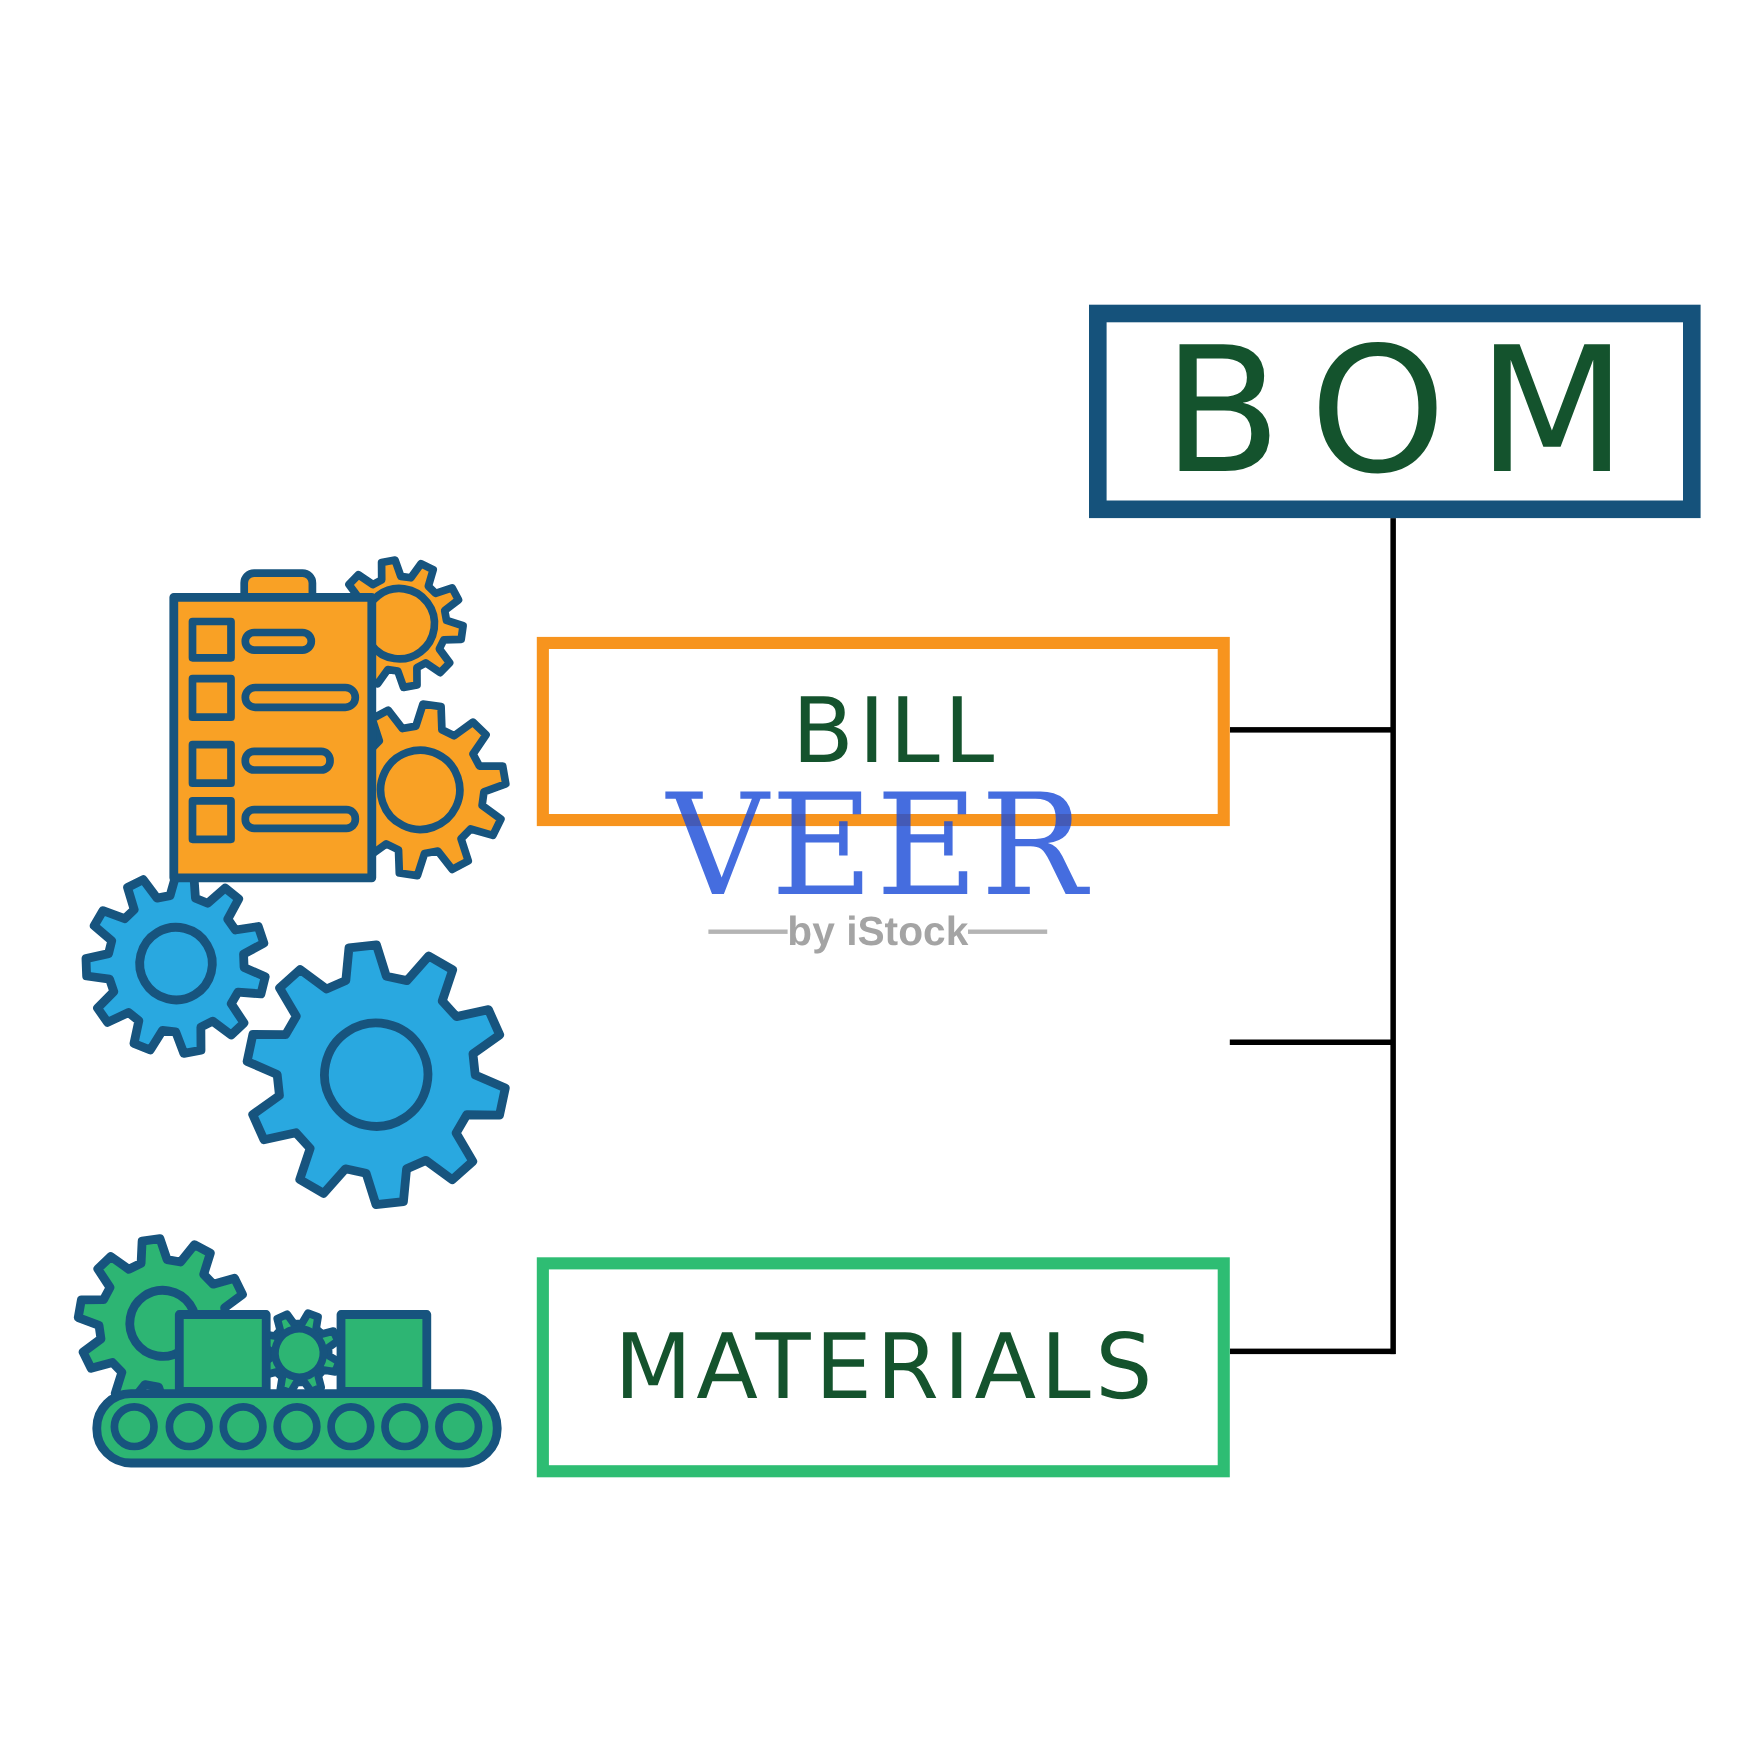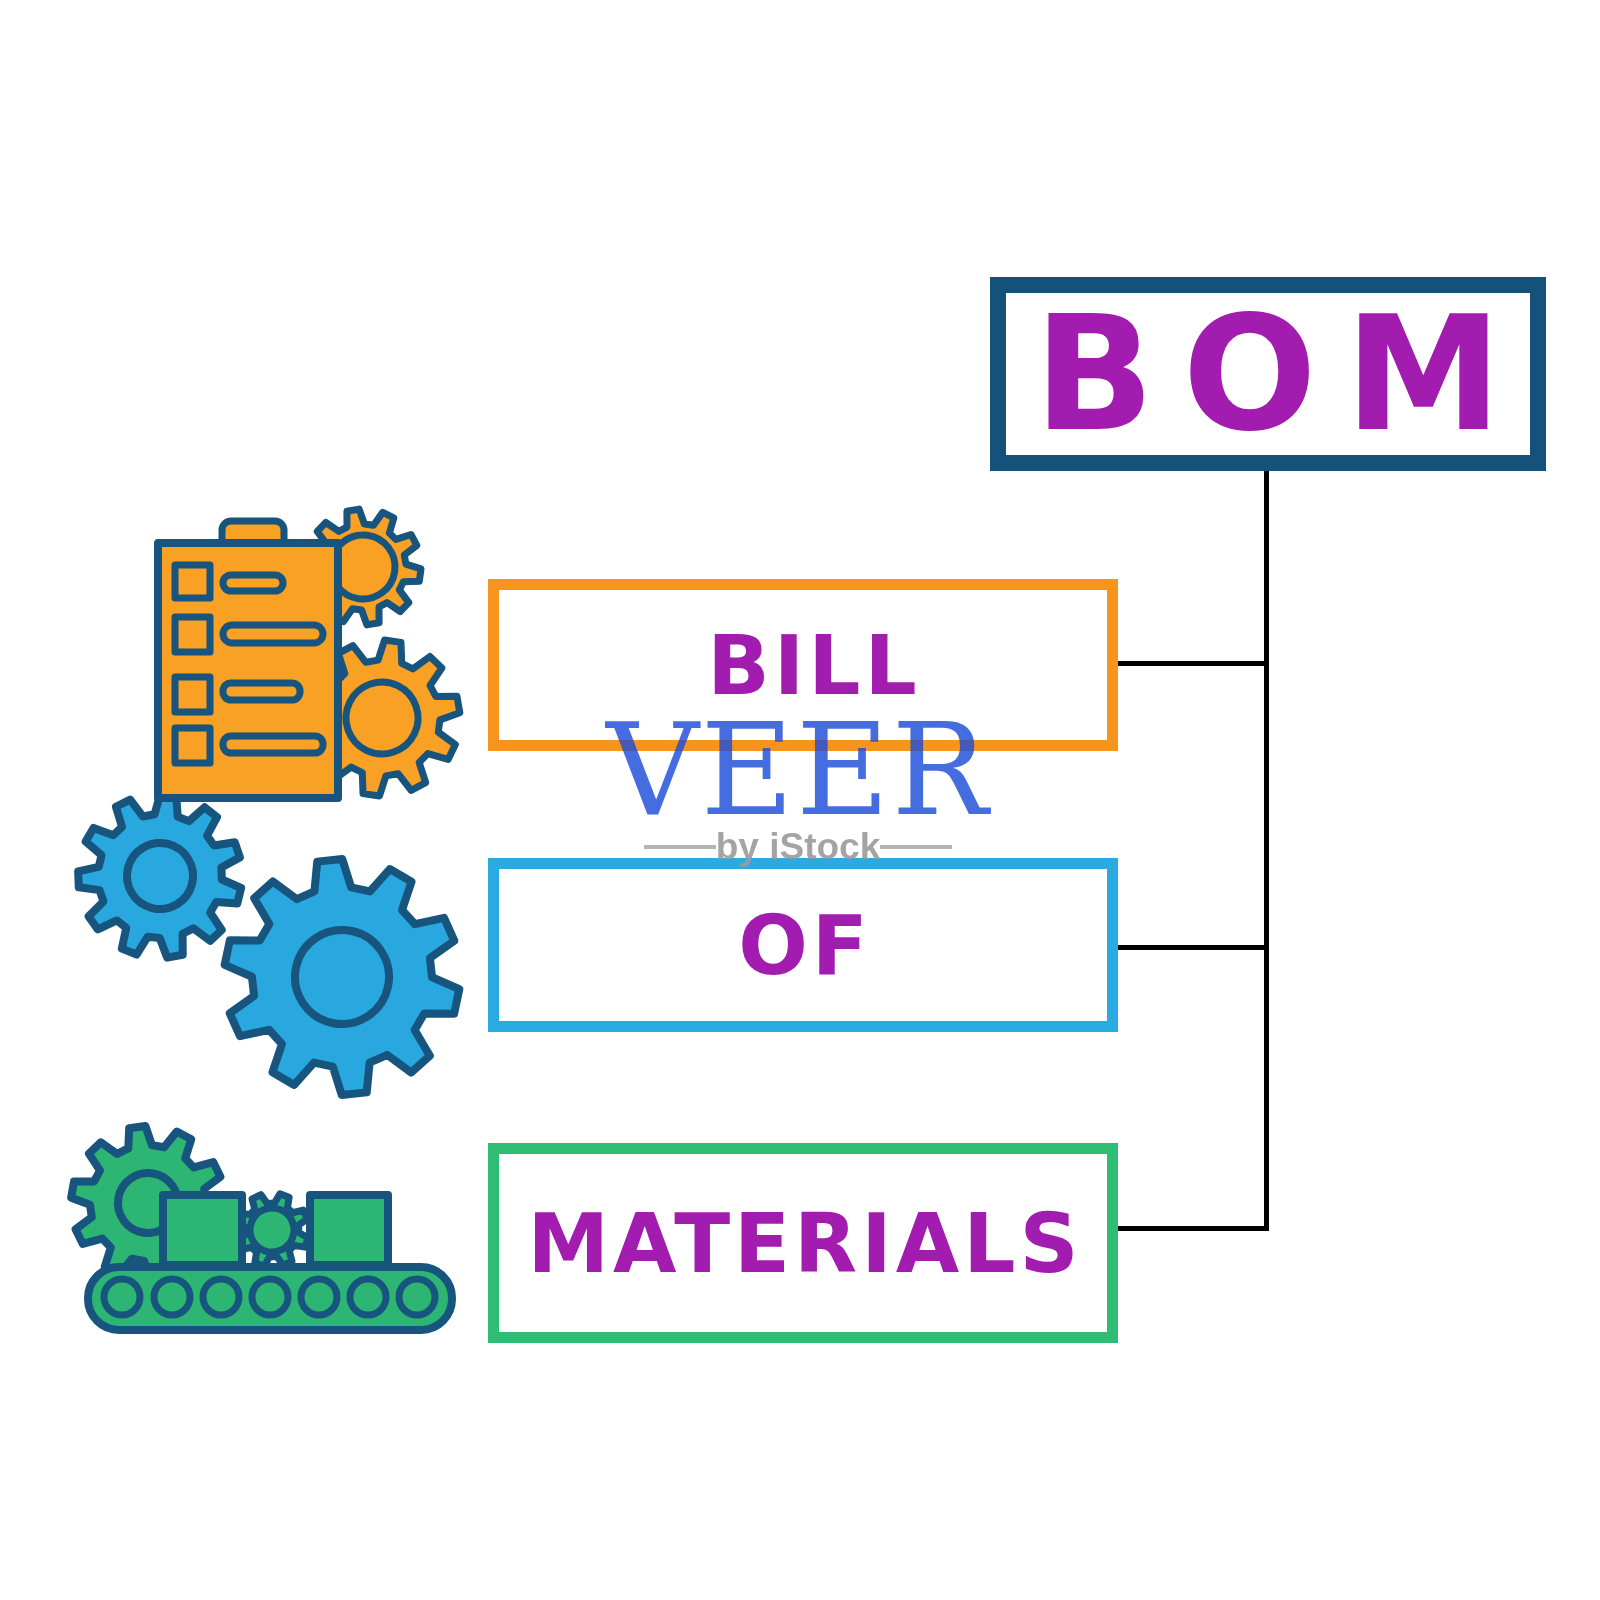--- a/index.html
+++ b/index.html
@@ -15,21 +15,21 @@
   #conn-materials{left:1118px;top:1226px;width:150px;height:5px;}
   
   .abox{
     position:absolute;display:flex;align-items:center;justify-content:center;
     background:#fff;box-sizing:border-box;
   }
   #bom-box{left:990px;top:277px;width:556px;height:194px;border:16px solid #15527B;}
   #bill-box{left:488px;top:579px;width:630px;height:172px;border:11px solid #F7941E;padding-left:18px;}
   #of-box{left:488px;top:858px;width:630px;height:174px;border:11px solid #29ABE2;}
   #materials-box{left:488px;top:1143px;width:630px;height:200px;border:11px solid #2EBD73;}
-  .lbl{font-weight:bold;color:#a21caf;white-space:nowrap;}
+  .lbl{font-weight:normal;color:#14532d;white-space:nowrap;}
   .acronym{font-size:158px;letter-spacing:28px;padding-left:28px;}
   .term{font-size:82px;letter-spacing:4px;padding-left:4px;}
   
   svg.illus{position:absolute;overflow:visible;}
   #illus-clipboard{left:130px;top:495px;width:330px;height:335px;}
   #illus-gears{left:60px;top:785px;width:420px;height:330px;}
   #illus-conveyor{left:70px;top:1115px;width:400px;height:235px;}
   .fill-orange{fill:#F9A125;}
   .fill-blue{fill:#29A8E0;}
   .fill-green{fill:#2DB573;}
@@ -51,23 +51,20 @@
   <div class="conn" id="conn-bill"></div>
   <div class="conn" id="conn-of"></div>
   <div class="conn" id="conn-materials"></div>
 
   <div class="abox" id="bom-box">
     <span class="lbl acronym">BOM</span>
   </div>
 
   <div class="abox" id="bill-box">
     <span class="lbl term">BILL</span>
-  </div>
-  <div class="abox" id="of-box">
-    <span class="lbl term">OF</span>
   </div>
   <div class="abox" id="materials-box">
     <span class="lbl term">MATERIALS</span>
   </div>
 
   <svg class="illus" id="illus-gears" viewBox="0 0 420 330">
     <g transform="translate(100,91) rotate(14)">
       <path class="fill-blue ink sw8" d="M60.9,-11.6L81.6,-8.0L81.6,8.0L60.9,11.6L57.5,23.2L73.0,37.4L64.4,50.8L45.0,42.7L35.9,50.6L41.1,70.9L26.7,77.5L14.7,60.2L2.8,61.9L-3.7,81.9L-19.5,79.7L-20.2,58.6L-31.1,53.6L-47.4,66.9L-59.5,56.5L-48.7,38.4L-55.2,28.3L-76.1,30.6L-80.5,15.4L-61.7,6.0L-61.7,-6.0L-80.5,-15.4L-76.1,-30.6L-55.2,-28.3L-48.7,-38.4L-59.5,-56.5L-47.4,-66.9L-31.1,-53.6L-20.2,-58.6L-19.5,-79.7L-3.7,-81.9L2.8,-61.9L14.7,-60.2L26.7,-77.5L41.1,-70.9L35.9,-50.6L45.0,-42.7L64.4,-50.8L73.0,-37.4L57.5,-23.2Z"></path>
       <circle class="fill-blue ink sw8" r="33"></circle>
     </g>

